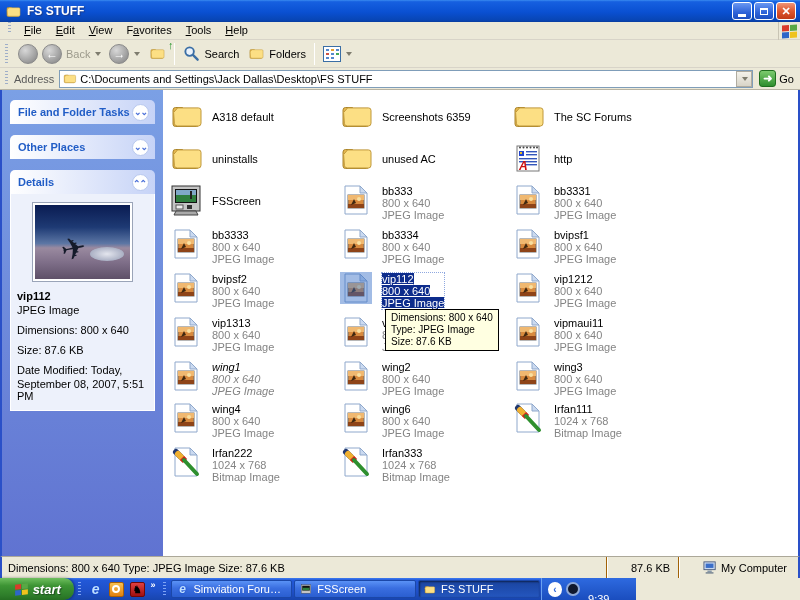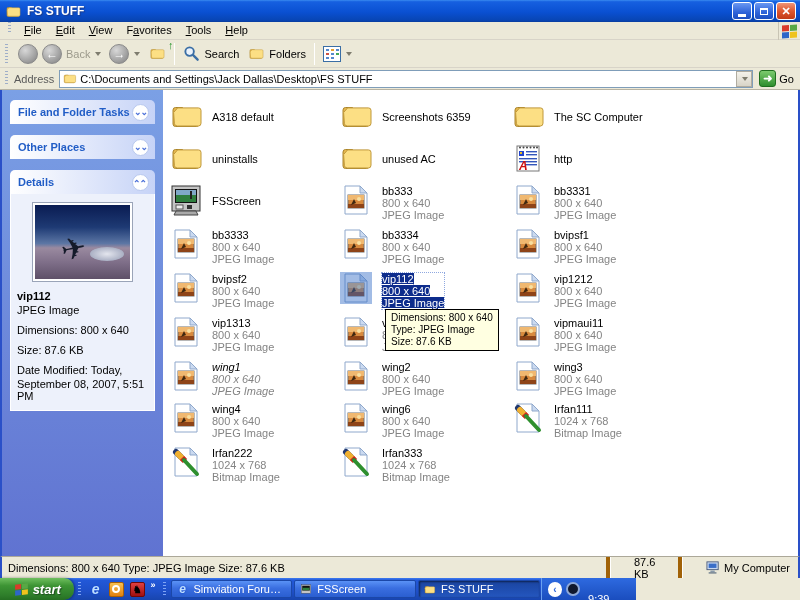--- a/index.html
+++ b/index.html
@@ -96,21 +96,21 @@
   .sel .fi-name, .sel .fi-l2, .sel .fi-l3 { background:#0D2C8C; color:#fff; text-decoration:underline; }
 
   #tooltip { position:absolute; left:222px; top:219px; z-index:20; background:#FFFFE1; border:1px solid #000;
     padding:2px 5px; font-size:10px; color:#000; line-height:12px; white-space:nowrap; }
 
   
   #statusbar { position:absolute; left:0; top:556px; width:800px; height:22px; background:#ECE9D8;
     border-top:1px solid #ACA899; border-left:2px solid #2A50C8; border-right:2px solid #2A50C8;
     display:flex; align-items:center; font-size:11px; }
   .sb-seg { height:100%; display:flex; align-items:center; padding:0 6px; }
-  .sb-seg + .sb-seg { border-left:4px solid #a16207; box-shadow:inset 1px 0 #fff;padding-left:24px; }
+  .sb-seg + .sb-seg { border-left:1px solid #a16207; box-shadow:inset 1px 0 #fff;padding-left:24px; }
   #sb-info { flex:1; }
   #sb-size { width:72px; }
   #sb-zone { width:120px; gap:4px; }
 
   
   #taskbar { position:absolute; left:0; top:578px; width:636px; height:22px;
     background:linear-gradient(180deg,#3E7CF0 0%,#2258D8 10%,#1E4FC8 60%,#1845AE 100%); display:flex; align-items:center; }
   #start-button { width:76px; height:22px; border-radius:0 10px 10px 0;
     background:linear-gradient(180deg,#6FBF5E 0%,#3D9434 35%,#2E7D2A 80%,#256E22 100%);
     display:flex; align-items:center; justify-content:center; gap:4px;
@@ -320,21 +320,21 @@
             <span class="fi-l2"></span>
             <span class="fi-l3"></span>
           </span>
         </div>
         <div class="file-item kind-folder" style="left: 349px; top: 10px;">
           <span class="fi-icon"><svg viewBox="0 0 32 32">
       <path d="M3 10 q0-2.5 2.5-2.5 h7 l3 3 h11 q2.5 0 2.5 2.5 v11 q0 2.5-2.5 2.5 h-21 q-2.5 0-2.5-2.5 z" fill="#E8B84E" stroke="#A8842C"></path>
       <path d="M3.6 12.5 l4-4.6 h20.8 q2.6 0 2.6 2.5 v12.8 q0 2.8-2.6 2.8 h-21 q-2.4 0-3-2.2 z" fill="#FCDF84" stroke="#C0983A"></path>
     </svg></span>
           <span class="fi-label">
-            <span class="fi-name">The SC Computer</span>
+            <span class="fi-name">The SC Forums</span>
             <span class="fi-l2"></span>
             <span class="fi-l3"></span>
           </span>
         </div>
         <div class="file-item kind-folder" style="left: 7px; top: 52px;">
           <span class="fi-icon"><svg viewBox="0 0 32 32">
       <path d="M3 10 q0-2.5 2.5-2.5 h7 l3 3 h11 q2.5 0 2.5 2.5 v11 q0 2.5-2.5 2.5 h-21 q-2.5 0-2.5-2.5 z" fill="#E8B84E" stroke="#A8842C"></path>
       <path d="M3.6 12.5 l4-4.6 h20.8 q2.6 0 2.6 2.5 v12.8 q0 2.8-2.6 2.8 h-21 q-2.4 0-3-2.2 z" fill="#FCDF84" stroke="#C0983A"></path>
     </svg></span>
           <span class="fi-label">

